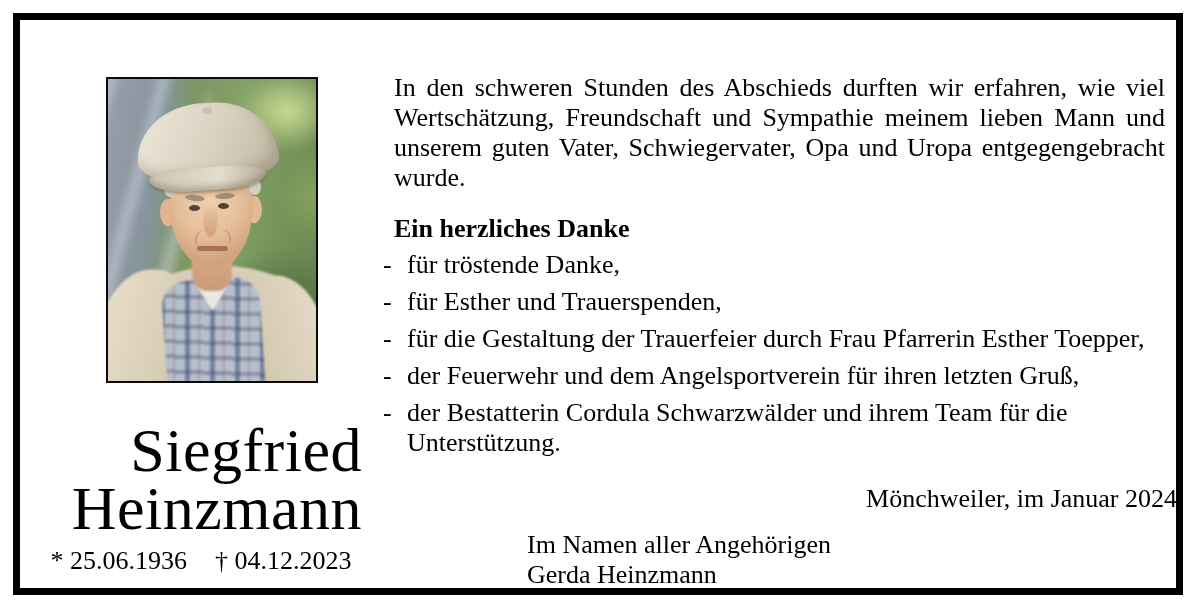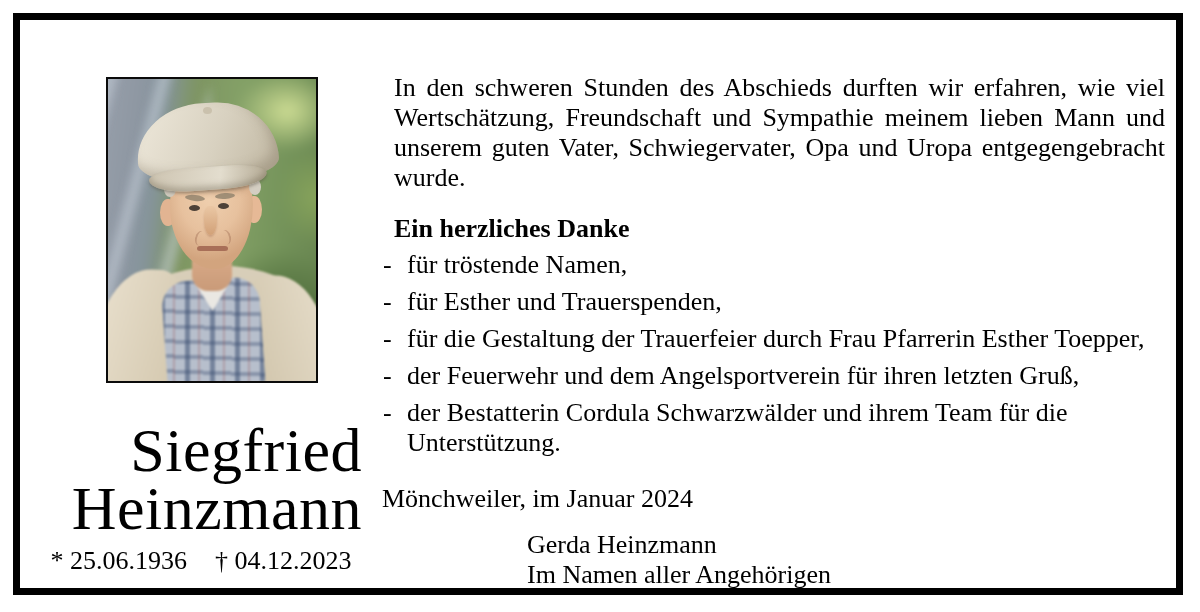--- a/index.html
+++ b/index.html
@@ -75,21 +75,21 @@
   .dates{position:absolute;left:20px;top:526px;width:322px;text-align:center;font-size:26px;line-height:30px;white-space:nowrap;}
   .dates .death{margin-left:28px;}
 
   
   .right-col{position:absolute;left:362px;top:41px;width:795px;font-size:26px;line-height:30px;}
   .message{margin:12px;text-align:justify;}
   .thanks-heading{margin:21px 12px 0;font-size:26px;line-height:30px;font-weight:bold;}
   .thanks-list{list-style:none;margin:6px 0 0;padding:0;}
   .thanks-list li{position:relative;padding-left:25px;margin-bottom:7px;}
   .thanks-list .dash{position:absolute;left:1px;top:0;}
-  .place-date{margin:26px 0 0;}
+  .place-date{margin:26px 0 0;text-align:right;}
   .signature-block{margin:16px 0 0 145px;}
 </style>
 </head>
 <body>
 
 <div class="page">
   <div class="card">
 
     <div class="photo-frame">
       <div class="ph-bg"></div>
@@ -128,27 +128,27 @@
       <div>Heinzmann</div>
     </div>
     <div class="dates">
       <span class="birth">* 25.06.1936</span><span class="death">† 04.12.2023</span>
     </div>
 
     <div class="right-col">
       <p class="message">In den schweren Stunden des Abschieds durften wir erfahren, wie viel Wertschätzung, Freundschaft und Sympathie meinem lieben Mann und unserem guten Vater, Schwiegervater, Opa und Uropa entgegengebracht wurde.</p>
       <h2 class="thanks-heading">Ein herzliches Danke</h2>
       <ul class="thanks-list">
-        <li><span class="dash">-</span><span>für tröstende Namen,</span></li>
+        <li><span class="dash">-</span><span>für tröstende Danke,</span></li>
         <li><span class="dash">-</span><span>für Esther und Trauerspenden,</span></li>
         <li><span class="dash">-</span><span>für die Gestaltung der Trauerfeier durch Frau Pfarrerin Esther Toepper,</span></li>
         <li><span class="dash">-</span><span>der Feuerwehr und dem Angelsportverein für ihren letzten Gruß,</span></li>
         <li><span class="dash">-</span><span>der Bestatterin Cordula Schwarzwälder und ihrem Team für die Unterstützung.</span></li>
       </ul>
       <p class="place-date">Mönchweiler, im Januar 2024</p>
       <div class="signature-block">
+        <div>Im Namen aller Angehörigen</div>
         <div>Gerda Heinzmann</div>
-        <div>Im Namen aller Angehörigen</div>
       </div>
     </div>
 
   </div>
 </div>
 
 </body></html>

